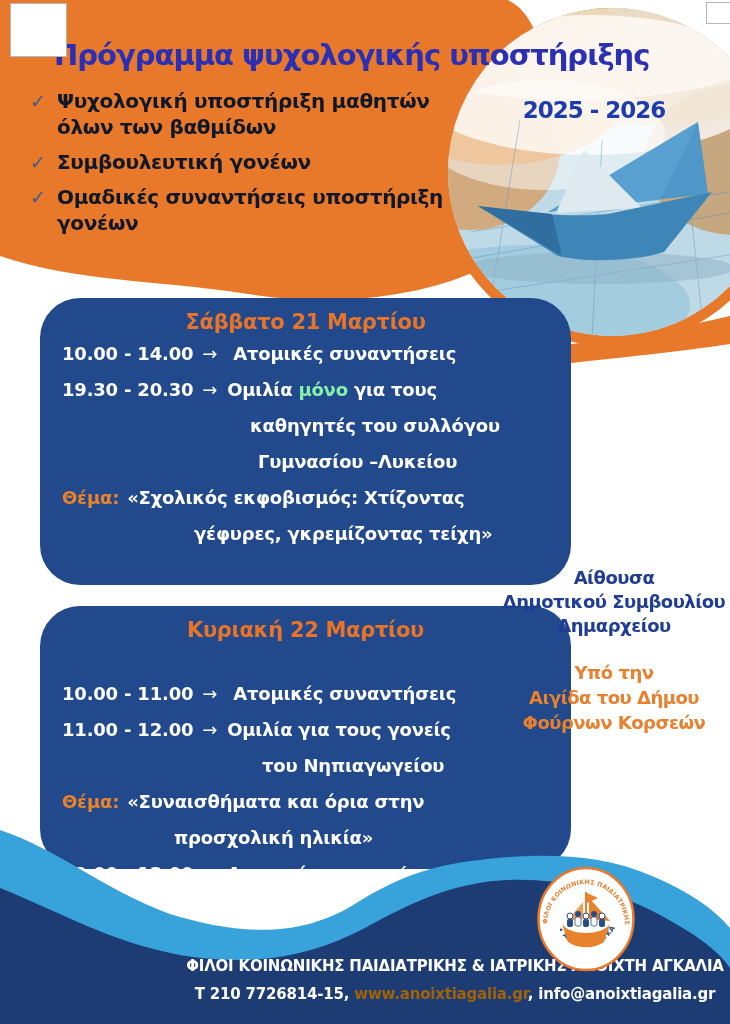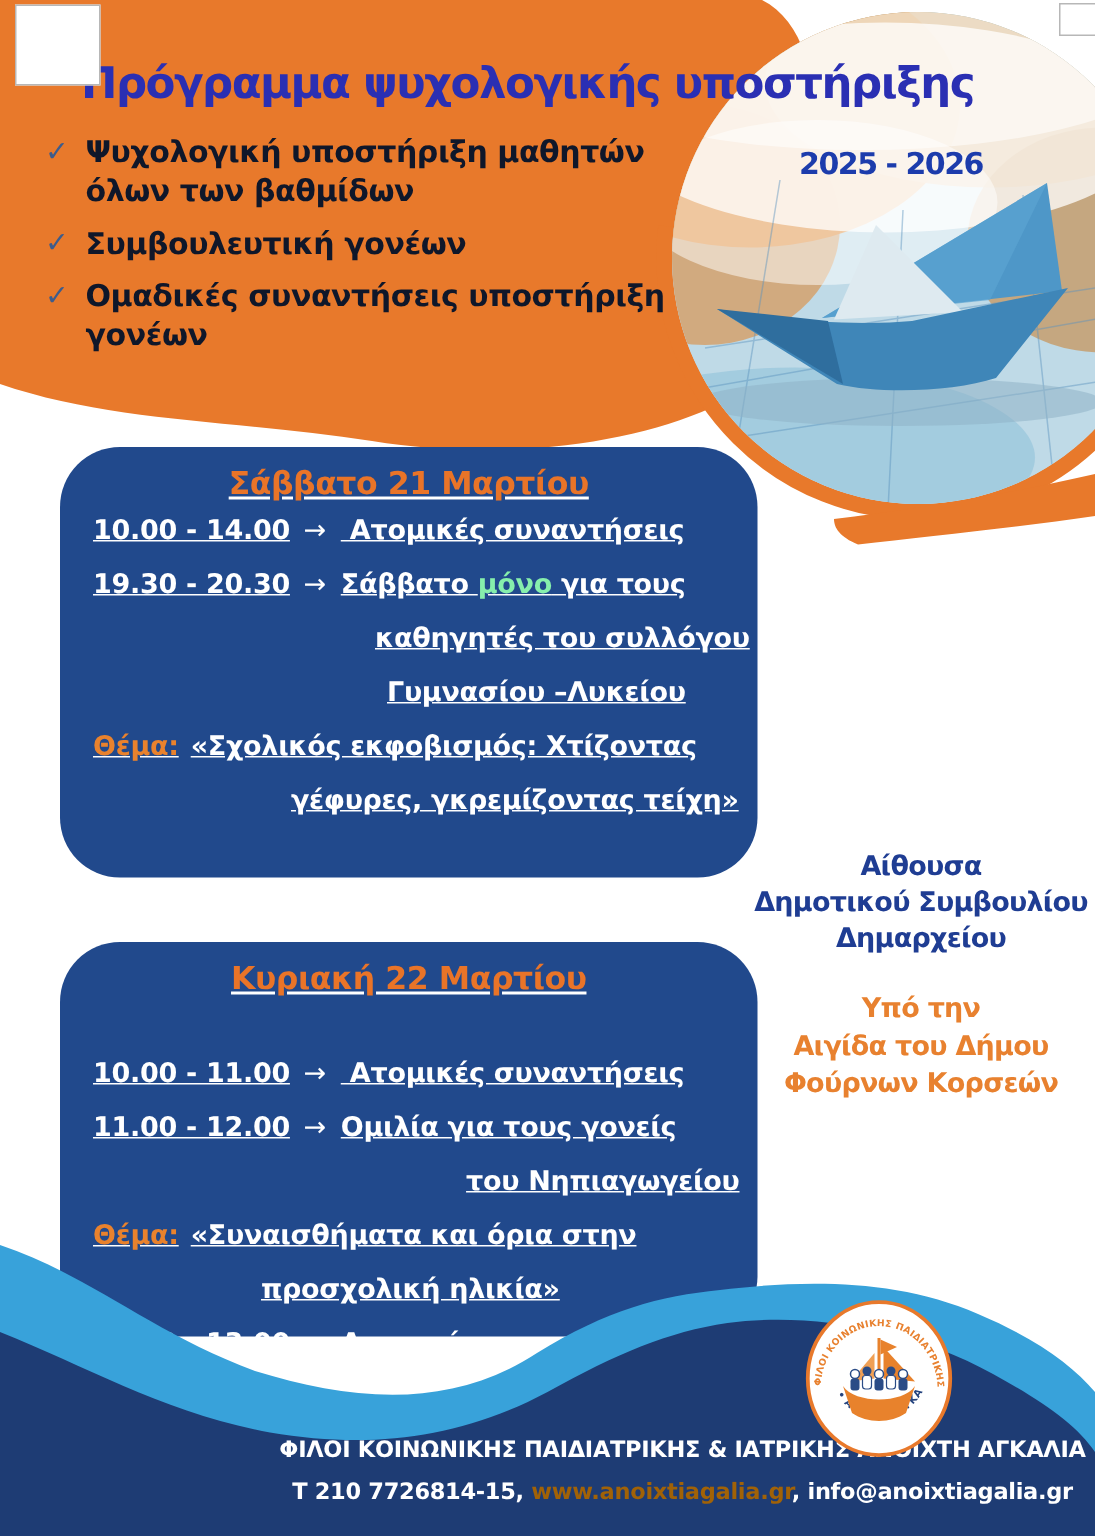--- a/index.html
+++ b/index.html
@@ -11,55 +11,54 @@
   .abs{position:absolute;}
 
   
   .page-title{
     left:54px;top:38px;width:660px;
     font-size:29px;font-weight:bold;color:#2A2FB3;
     letter-spacing:-1px;white-space:nowrap;z-index:6;
   }
   .years{
     left:498px;top:97px;width:192px;text-align:center;
-    font-size:20px;font-weight:bold;color:#1C3CAC;letter-spacing:-1px;z-index:6;
+    font-size:23px;font-weight:bold;color:#1C3CAC;letter-spacing:-1px;z-index:6;
   }
   .bullets{left:30px;top:88px;width:440px;z-index:6;}
   .bullet{display:flex;margin-bottom:9px;}
   .bullet .chk{
     width:27px;flex:0 0 27px;color:#3D5C8C;font-size:19px;font-weight:bold;line-height:26px;
   }
   .bullet .btxt{
     color:#0f172a;font-size:20px;font-weight:bold;line-height:26px;
     white-space:pre-line;letter-spacing:-0.3px;
   }
 
   
   .card{
-    left:40px;width:465px;background:#21498C;border-radius:40px;z-index:5;
+    left:40px;width:531px;background:#21498C;border-radius:40px;z-index:5;
     color:#fff;
-    text-decoration:underline;
   }
   .card1{top:298px;height:287px;}
-  .card2{top:628px;height:263px;}
+  .card2{top:606px;height:263px;}
   .card-title{
     margin-top:12px;text-align:center;
     color:#E97428;font-size:21px;font-weight:bold;letter-spacing:-0.3px;
   }
   .rows{padding:0 12px 0 22px;font-size:18px;font-weight:bold;letter-spacing:-0.2px;}
   .row{line-height:31px;margin-top:5px;white-space:nowrap;}
   .card1 .rows .row:first-child{margin-top:4px;}
   .card2 .rows .row:first-child{margin-top:36px;}
   .arrow{display:inline-block;margin:0 10px 0 9px;font-weight:normal;}
   .hl{color:#86efac;}
   .theme-label{color:#E9822D;margin-right:8px;}
   .cont1{padding-left:188px;}  
   .cont1b{padding-left:196px;}
   .contT1{padding-left:132px;} 
-  .cont2{padding-left:200px;text-align:right;}  
+  .cont2{padding-left:200px;}  
   .contT2{padding-left:112px;} 
 
   
   .venue{
     left:490px;top:566px;width:248px;text-align:center;z-index:5;
     color:#1F3D93;font-size:18px;font-weight:bold;line-height:24px;
     white-space:pre-line;letter-spacing:-0.5px;
   }
   .aegis{
     left:490px;top:660px;width:248px;text-align:center;z-index:5;
@@ -159,21 +158,21 @@
     </div>
   </div>
 
   <div class="abs card card1">
     <div class="card-title">Σάββατο 21  Μαρτίου</div>
     <div class="rows">
       <div class="row">
         <span>10.00 - 14.00</span><span class="arrow">→</span><span> Ατομικές συναντήσεις</span>
       </div>
       <div class="row">
-        <span>19.30 - 20.30</span><span class="arrow">→</span><span>Σάββατο </span><span class="hl">μόνο</span><span> για τους</span>
+        <span>19.30 - 20.30</span><span class="arrow">→</span><span>Ομιλία </span><span class="hl">μόνο</span><span> για τους</span>
       </div>
       <div class="row cont1">καθηγητές του συλλόγου</div>
       <div class="row cont1b">Γυμνασίου –Λυκείου</div>
       <div class="row">
         <span class="theme-label">Θέμα:</span><span>«Σχολικός εκφοβισμός: Χτίζοντας</span>
       </div>
       <div class="row contT1">γέφυρες, γκρεμίζοντας τείχη»</div>
     </div>
   </div>
 

